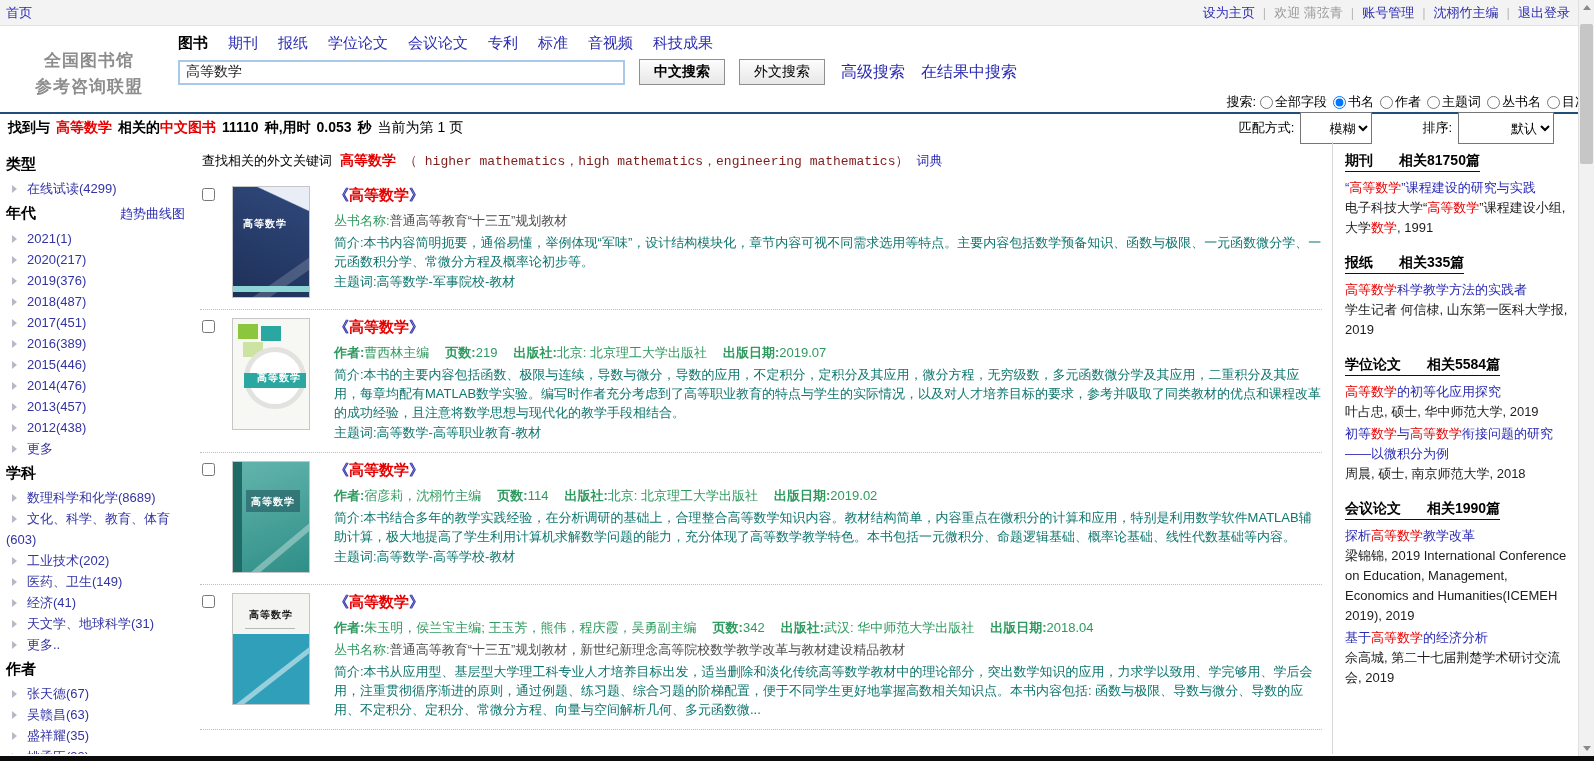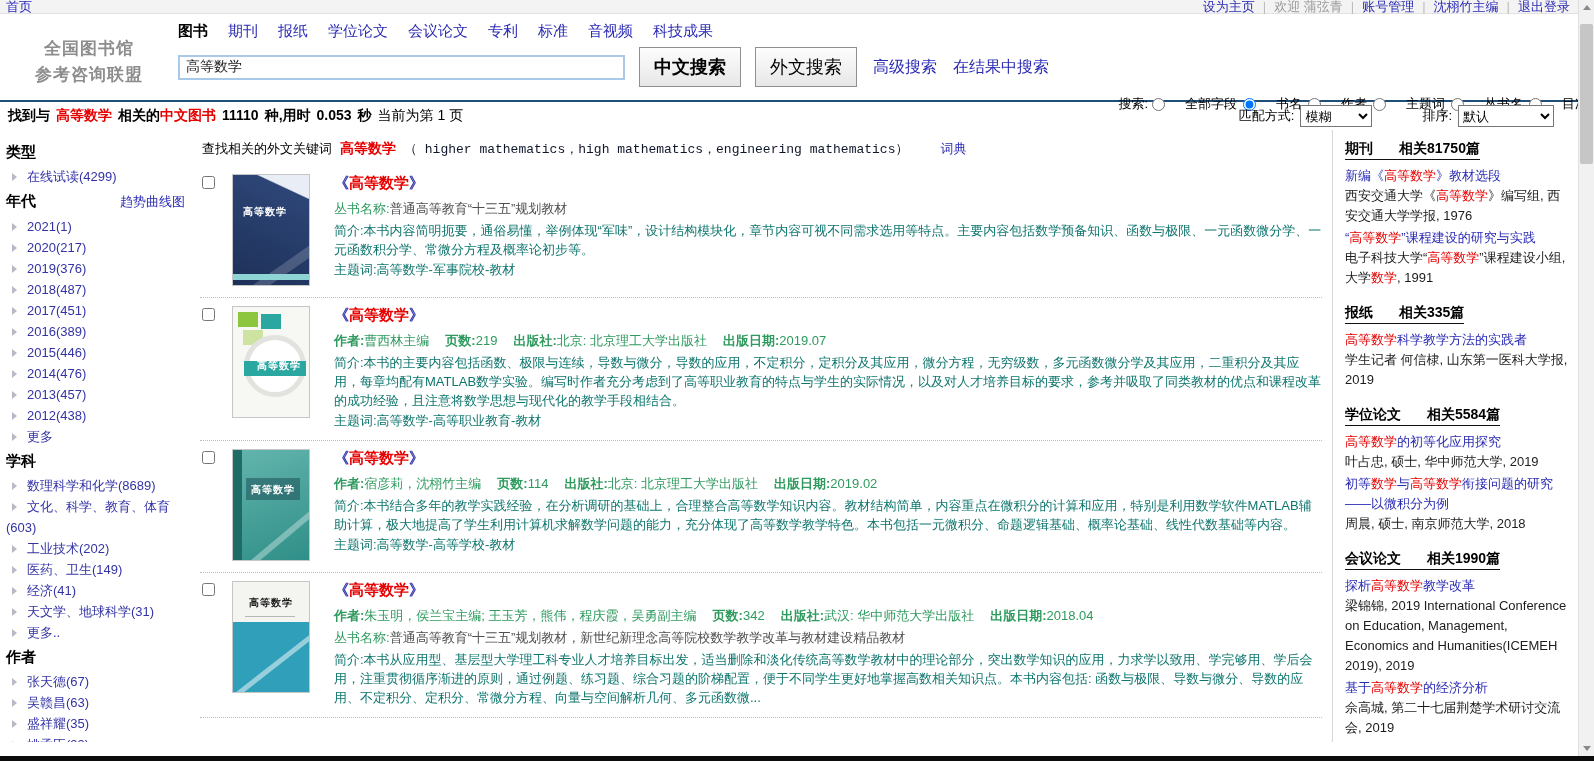--- a/index.html
+++ b/index.html
@@ -4,71 +4,71 @@
 <style>
   * { margin:0; padding:0; box-sizing:border-box; }
   html,body { width:1594px; height:761px; overflow:hidden; background:#fff;
     font-family:"Liberation Sans","DejaVu Sans",sans-serif; font-size:13px; color:#222; }
   .page { position:relative; width:1594px; height:761px; overflow:hidden; background:#fff; }
   a { text-decoration:none; cursor:pointer; }
   .lnk { color:#2b2bb4; }
   .red { color:#e60000; }
 
   
-  .topbar { height:14px; background:#f3f3f3; border-bottom:1px solid #e2e2e2;
+  .topbar { height:26px; background:#f3f3f3; border-bottom:1px solid #e2e2e2;
     display:flex; align-items:center; justify-content:space-between; padding:0 24px 0 6px; }
   .topbar-right { display:flex; align-items:center; gap:8px; font-size:13px; }
   .topbar .sep { color:#bbb; }
   .muted { color:#9a9a9a; }
 
   
   .header { display:flex; padding:6px 0 4px 0; height:86px; background:#fff; }
   .logo { width:178px; text-align:center; padding-top:16px; color:#8d8d8d;
     font-weight:bold; font-size:17px; line-height:1.55; letter-spacing:1px; }
   .header-main { flex:1; }
   .tabs { display:flex; gap:20px; align-items:baseline; padding:2px 0 6px 0; font-size:15px; }
   .tab { color:#2b2bb4; }
   .tab.active { color:#000; font-weight:bold; }
   .search-row { display:flex; align-items:center; }
   .search-input { width:447px; height:25px; border:2px solid #a9c9e8; padding:0 6px;
     font-size:14px; font-family:inherit; color:#222; outline:none; }
-  .btn { height:40px; padding:0 14px; margin-left:14px; font-size:18px; font-family:inherit;
+  .btn { height:26px; padding:0 14px; margin-left:14px; font-size:14px; font-family:inherit;
     background:linear-gradient(#fdfdfd,#e7e7e7); border:1px solid #8f8f8f; cursor:pointer; color:#000; }
   .btn.primary { font-weight:bold; }
   .search-row .lnk { margin-left:16px; font-size:16px; }
   .scope-row { display:flex; align-items:center; gap:4px; margin-top:8px; font-size:13px; color:#000;justify-content:flex-end; }
-  .scope { display:flex; align-items:center; gap:20px; margin-right:6px; cursor:pointer; }
+  .scope { display:flex; align-items:center; gap:2px; margin-right:6px; cursor:pointer; }
   .scope input { margin:0; }
 
   
   .result-bar { border-top:2px solid #1f4e79; height:30px; display:flex; align-items:center;
     justify-content:space-between; padding:0 40px 0 8px; background:#fff; }
   .result-left { font-weight:bold; color:#000; font-size:14px; display:flex; gap:6px; align-items:baseline; }
   .result-left .page-info { font-weight:normal; }
   .result-right { display:flex; align-items:center; gap:10px; font-size:13px; color:#000; }
   .result-right .grp { display:flex; align-items:center; gap:6px; margin-left:40px; }
-  .result-right select { height:22px; font-size:13px; font-family:inherit; border:1px solid #767676; background:#fff; }
+  .result-right select { height:32px; font-size:13px; font-family:inherit; border:1px solid #767676; background:#fff;text-align:right; }
   .sel-match { width:72px; } .sel-sort { width:96px; }
 
   
   .content { display:flex; height:612px; }
 
   .sidebar { width:196px; padding:8px 4px 0 6px; overflow:hidden; }
   .s-head { font-size:15px; font-weight:bold; color:#000; margin:4px 0 4px 0; line-height:20px; }
   .s-head .lnk { font-weight:normal; font-size:13px; margin-left:84px; }
   .s-item { line-height:21px; font-size:13px; }
   .arr { display:inline-block; width:0; height:0; border-left:5px solid #b9b9c6; border-top:4px solid transparent;
     border-bottom:4px solid transparent; margin:0 10px 0 6px; }
   .s-item .lnk { color:#3333a6; }
 
   .main { flex:1; padding:6px 10px 0 4px; overflow:hidden; }
   .kwrow { display:flex; align-items:baseline; gap:8px; padding:4px 0 8px 2px; font-size:13px; color:#000; }
   .kwrow .kwq { color:#e60000; font-weight:bold; font-size:14px; }
-  .kwrow .terms { color:#0f172a; font-family:"Liberation Mono","DejaVu Sans Mono",monospace; font-size:13px; }
-  .kwrow .dict { margin-left:24px; }
+  .kwrow .terms { color:#7f1d1d; font-family:"Liberation Mono","DejaVu Sans Mono",monospace; font-size:13px; }
+  .kwrow .dict { }
 
   .book-row { display:flex; padding:8px 0 10px 2px; border-bottom:1px dotted #bdbdbd; min-height:132px; }
   .bk-check { width:30px; padding-top:2px; }
   .bk-check input { width:13px; height:13px; }
   .cover-wrap { width:96px; }
   .cover { width:78px; height:112px; border:1px solid #c6c6c6; position:relative; overflow:hidden; cursor:pointer; background:#fff; }
   .cover-title { position:absolute; font-weight:bold; font-size:10px; letter-spacing:1px; z-index:3; }
   .cover-art { position:absolute; z-index:1; }
   
   .cover-1 { background:linear-gradient(205deg,#e9eef6 0%,#e9eef6 16%,#2d4576 17%,#1d3058 100%); }
@@ -328,23 +328,20 @@
               <div class="b-line b-series"><span class="f"><b class="lab">丛书名称:</b><span class="val2">普通高等教育“十三五”规划教材，新世纪新理念高等院校数学教学改革与教材建设精品教材</span></span></div>
               <div class="b-sum">简介:本书从应用型、基层型大学理工科专业人才培养目标出发，适当删除和淡化传统高等数学教材中的理论部分，突出数学知识的应用，力求学以致用、学完够用、学后会用，注重贯彻循序渐进的原则，通过例题、练习题、综合习题的阶梯配置，便于不同学生更好地掌握高数相关知识点。本书内容包括: 函数与极限、导数与微分、导数的应用、不定积分、定积分、常微分方程、向量与空间解析几何、多元函数微...</div>
             </div>
           </div>
         </div>
 
     </div>
 
     <div class="rightbar" id="rightbar">
         <div class="rb-section"><div class="rb-head"><span>期刊</span><span class="rb-count">相关81750篇</span></div><div class="rb-entry">
-            <a class="e-link">新编《<span class="kw">高等数学</span>》教材选段</a>
-            <div class="e-meta">西安交通大学《<span class="kw">高等数学</span>》编写组, 西安交通大学学报, 1976</div>
-          </div><div class="rb-entry">
             <a class="e-link">“<span class="kw">高等数学</span>”课程建设的研究与实践</a>
             <div class="e-meta">电子科技大学“<span class="kw">高等数学</span>”课程建设小组, 大学<span class="kw">数学</span>, 1991</div>
           </div></div>
         <div class="rb-section"><div class="rb-head"><span>报纸</span><span class="rb-count">相关335篇</span></div><div class="rb-entry">
             <a class="e-link"><span class="kw">高等数学</span>科学教学方法的实践者</a>
             <div class="e-meta">学生记者 何信棣, 山东第一医科大学报, 2019</div>
           </div></div>
         <div class="rb-section"><div class="rb-head"><span>学位论文</span><span class="rb-count">相关5584篇</span></div><div class="rb-entry">
             <a class="e-link"><span class="kw">高等数学</span>的初等化应用探究</a>
             <div class="e-meta">叶占忠, 硕士, 华中师范大学, 2019</div>

